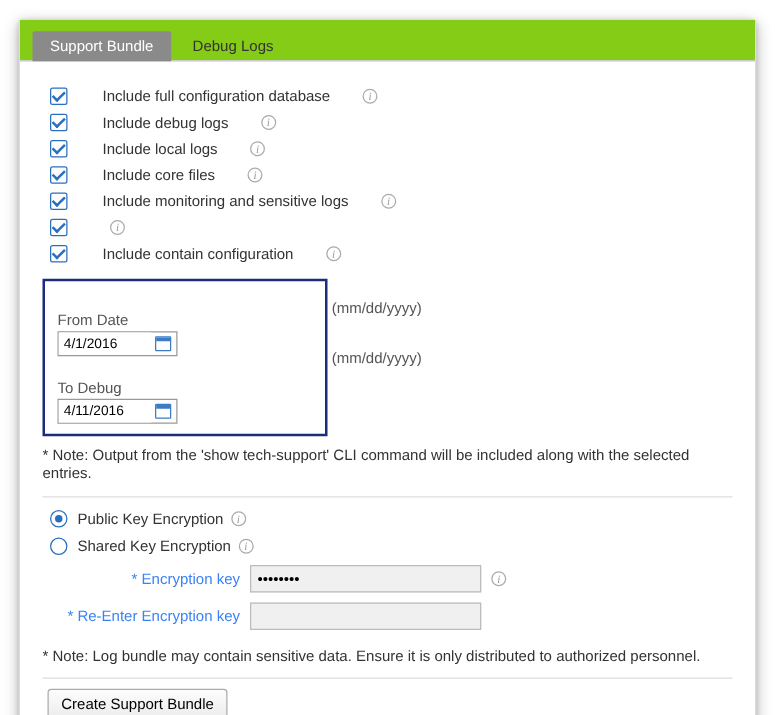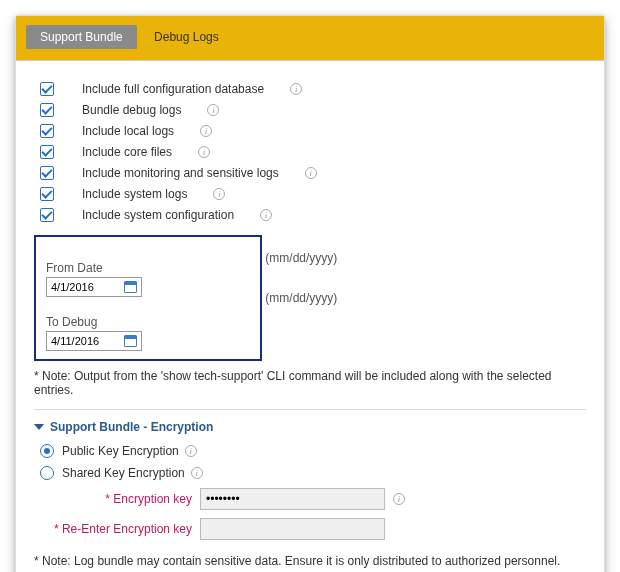--- a/index.html
+++ b/index.html
@@ -13,22 +13,22 @@
   }
   .panel {
     width: 590px;
     border: 1px solid #ddd;
     border-radius: 4px;
     box-shadow: 0 4px 12px rgba(0,0,0,0.25), 0 1px 4px rgba(0,0,0,0.15);
     background: #fff;
   }
   .tabs {
     border-bottom: 1px solid #ccc;
-    padding: 8px 10px 12px 10px;
-    background: #eab308;
+    padding: 8px 10px 0 10px;
+    background: #84cc16;
   }
   .tab {
     display: inline-block;
     padding: 5px 14px;
     font-size: 12px;
     cursor: pointer;
     color: #333;
     position: relative;
     top: 1px;
   }
@@ -187,21 +187,21 @@
   }
   .field-row {
     display: flex;
     align-items: center;
     margin: 8px 0;
   }
   .field-label {
     width: 158px;
     text-align: right;
     margin-right: 8px;
-    color: #be185d;
+    color: #3b82f6;
   }
   .field-row input[type=password], .field-row input[type=text] {
     width: 185px;
     padding: 3px 5px;
     border: 1px solid #bbb;
     background: #f0f0f0;
     font-size: 12px;
   }
   .note-bold {
     font-weight: normal;
@@ -230,46 +230,45 @@
 
   <div class="content">
 
     <div class="check-row">
       <input type="checkbox" checked="" style="">
       <span>Include full configuration database</span>
       <span class="info-icon">i</span>
     </div>
     <div class="check-row">
       <input type="checkbox" checked="" style="">
-      <span>Bundle debug logs</span>
+      <span>Include debug logs</span>
       <span class="info-icon">i</span>
     </div>
     <div class="check-row">
       <input type="checkbox" checked="" style="">
       <span>Include local logs</span>
       <span class="info-icon">i</span>
     </div>
     <div class="check-row">
       <input type="checkbox" checked="" style="">
       <span>Include core files</span>
       <span class="info-icon">i</span>
     </div>
     <div class="check-row">
       <input type="checkbox" checked="" style="">
       <span>Include monitoring and sensitive logs</span>
       <span class="info-icon">i</span>
     </div>
     <div class="check-row">
       <input type="checkbox" checked="" style="">
-      <span>Include system logs</span>
-      <span class="info-icon">i</span>
-    </div>
-    <div class="check-row">
-      <input type="checkbox" checked="" style="">
-      <span>Include system configuration</span>
+      <span class="info-icon">i</span>
+    </div>
+    <div class="check-row">
+      <input type="checkbox" checked="" style="">
+      <span>Include contain configuration</span>
       <span class="info-icon">i</span>
     </div>
 
     <div>
       <div class="date-container">
         <div class="date-frame">
           <div class="date-row">
             <div class="date-label">From Date</div>
             <div class="date-input-wrap">
               <input type="text" value="4/1/2016" style="">
@@ -292,24 +291,20 @@
       <div class="date-hints">
         <div class="date-hint">(mm/dd/yyyy)</div>
         <div class="date-hint">(mm/dd/yyyy)</div>
       </div>
     </div>
 
     <div class="note">* Note: Output from the 'show tech-support' CLI command will be included along with the selected entries.</div>
 
     <hr class="hr">
 
-    <div class="section-head">
-      <span class="section-caret"></span>
-      <span>Support Bundle - Encryption</span>
-    </div>
 
     <div class="radio-row">
       <input type="radio" name="enc" checked="" style="">
       <span>Public Key Encryption</span>
       <span class="info-icon">i</span>
     </div>
     <div class="radio-row">
       <input type="radio" name="enc" style="">
       <span>Shared Key Encryption</span>
       <span class="info-icon">i</span>

